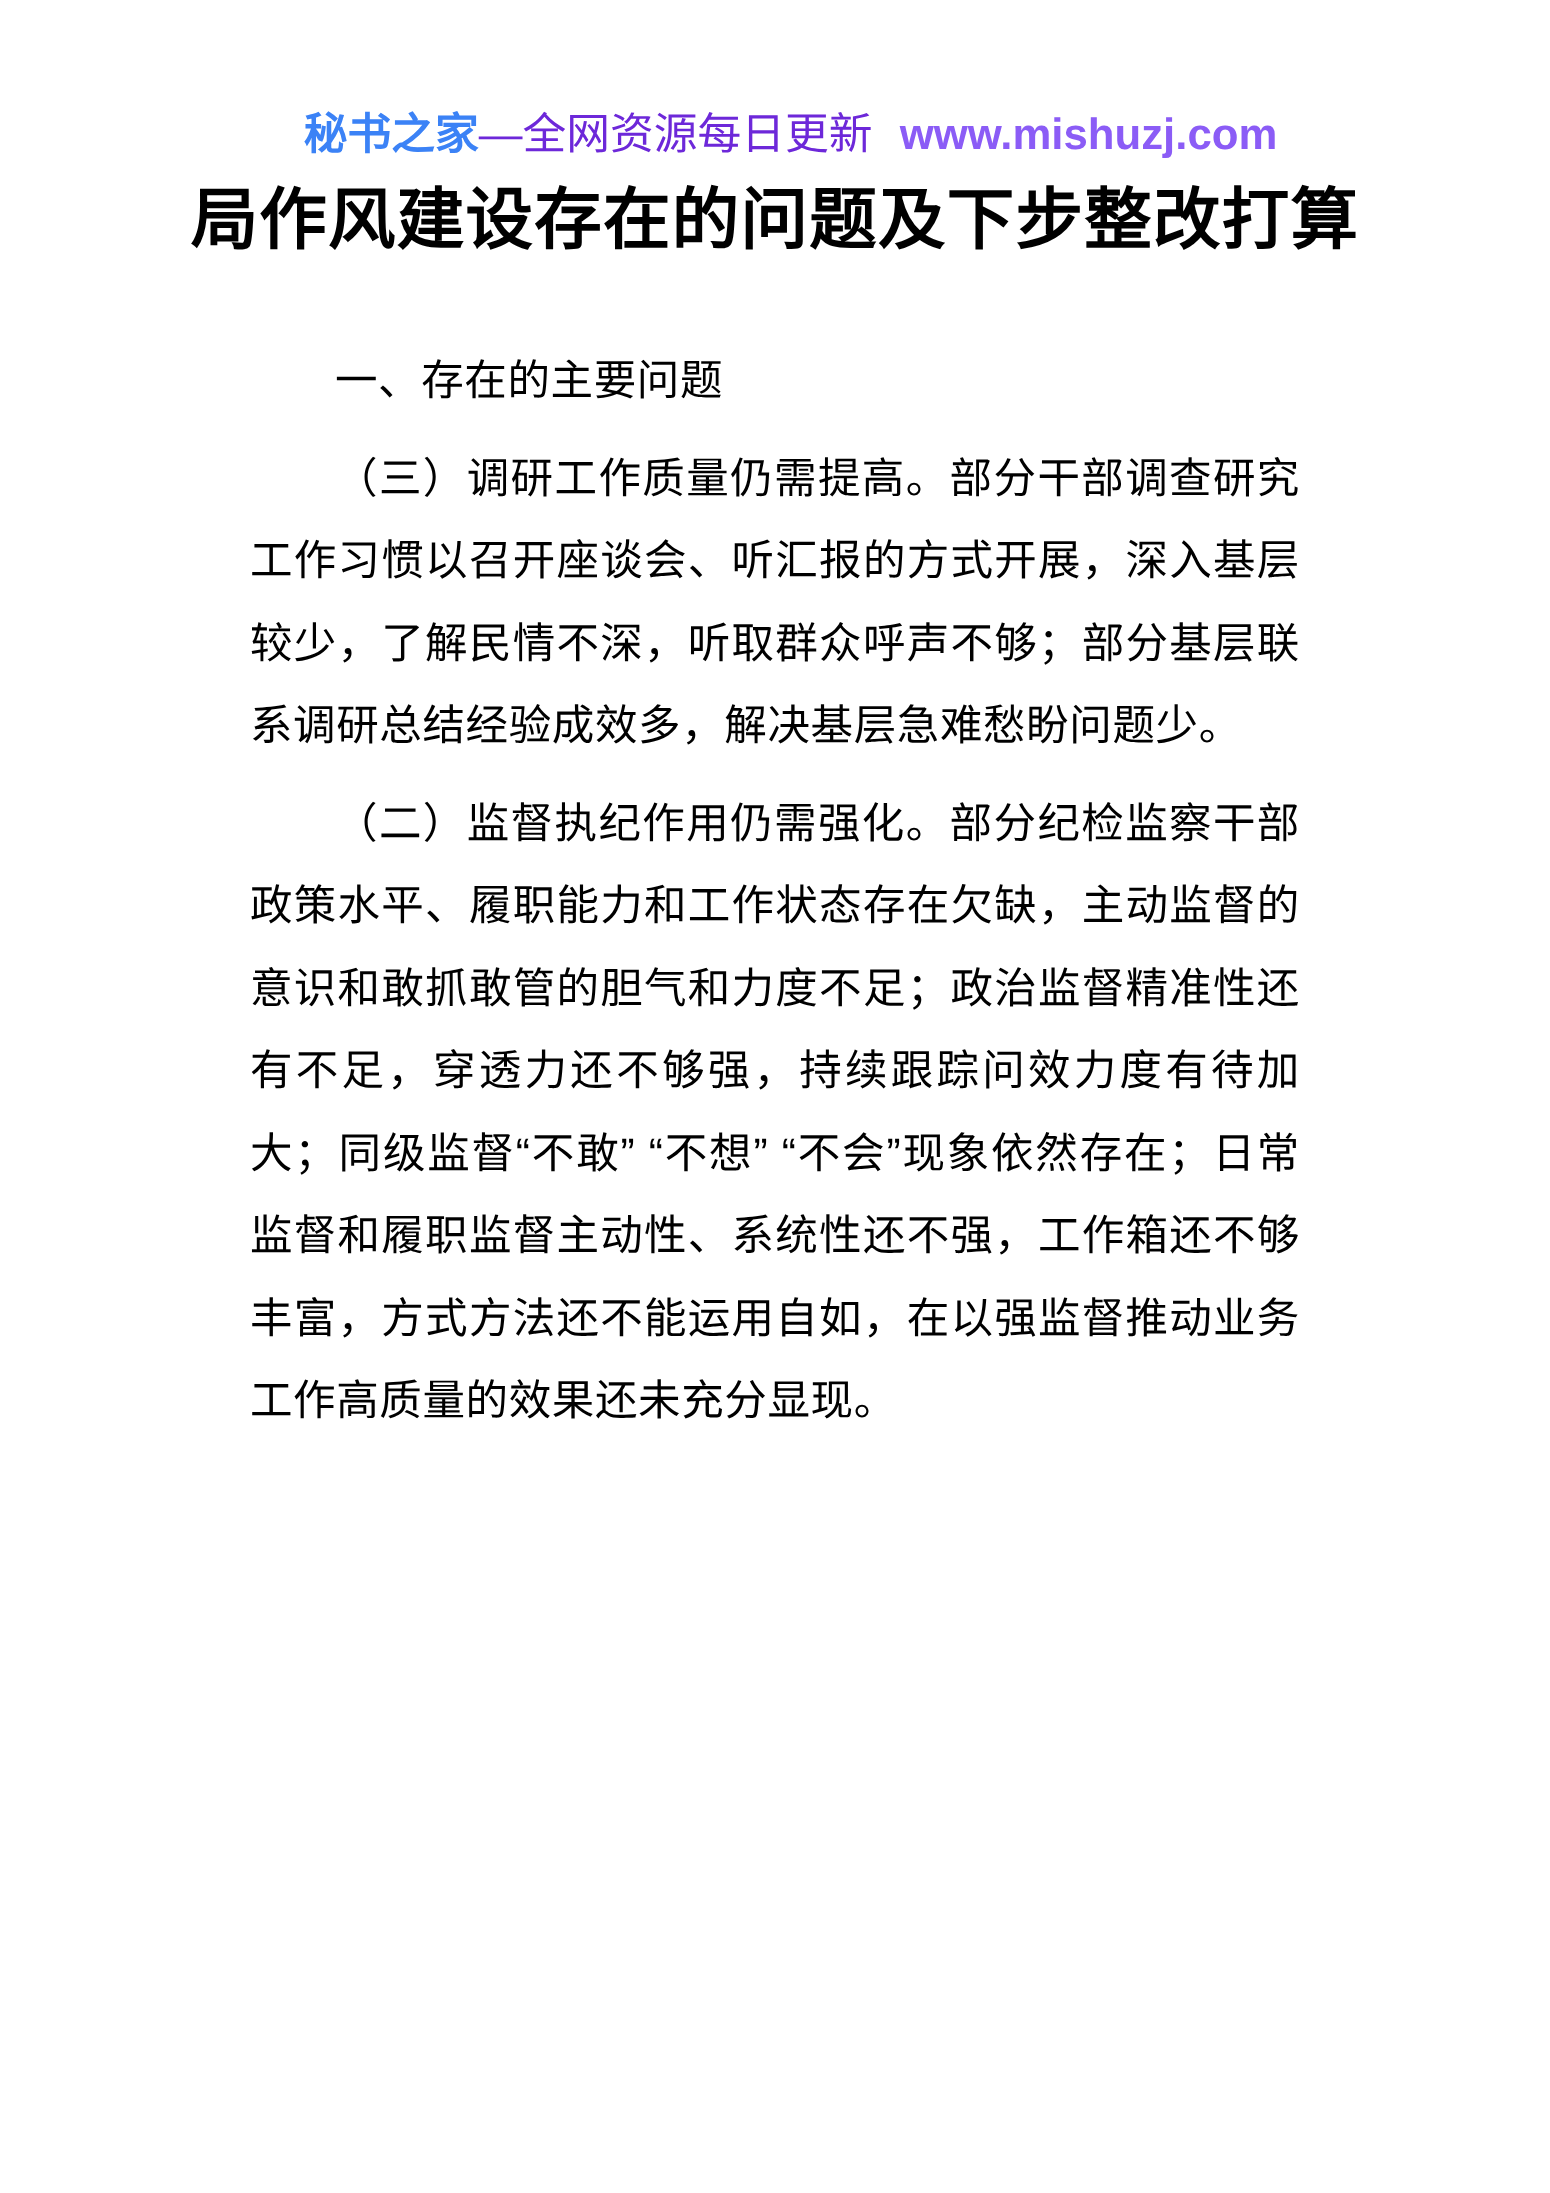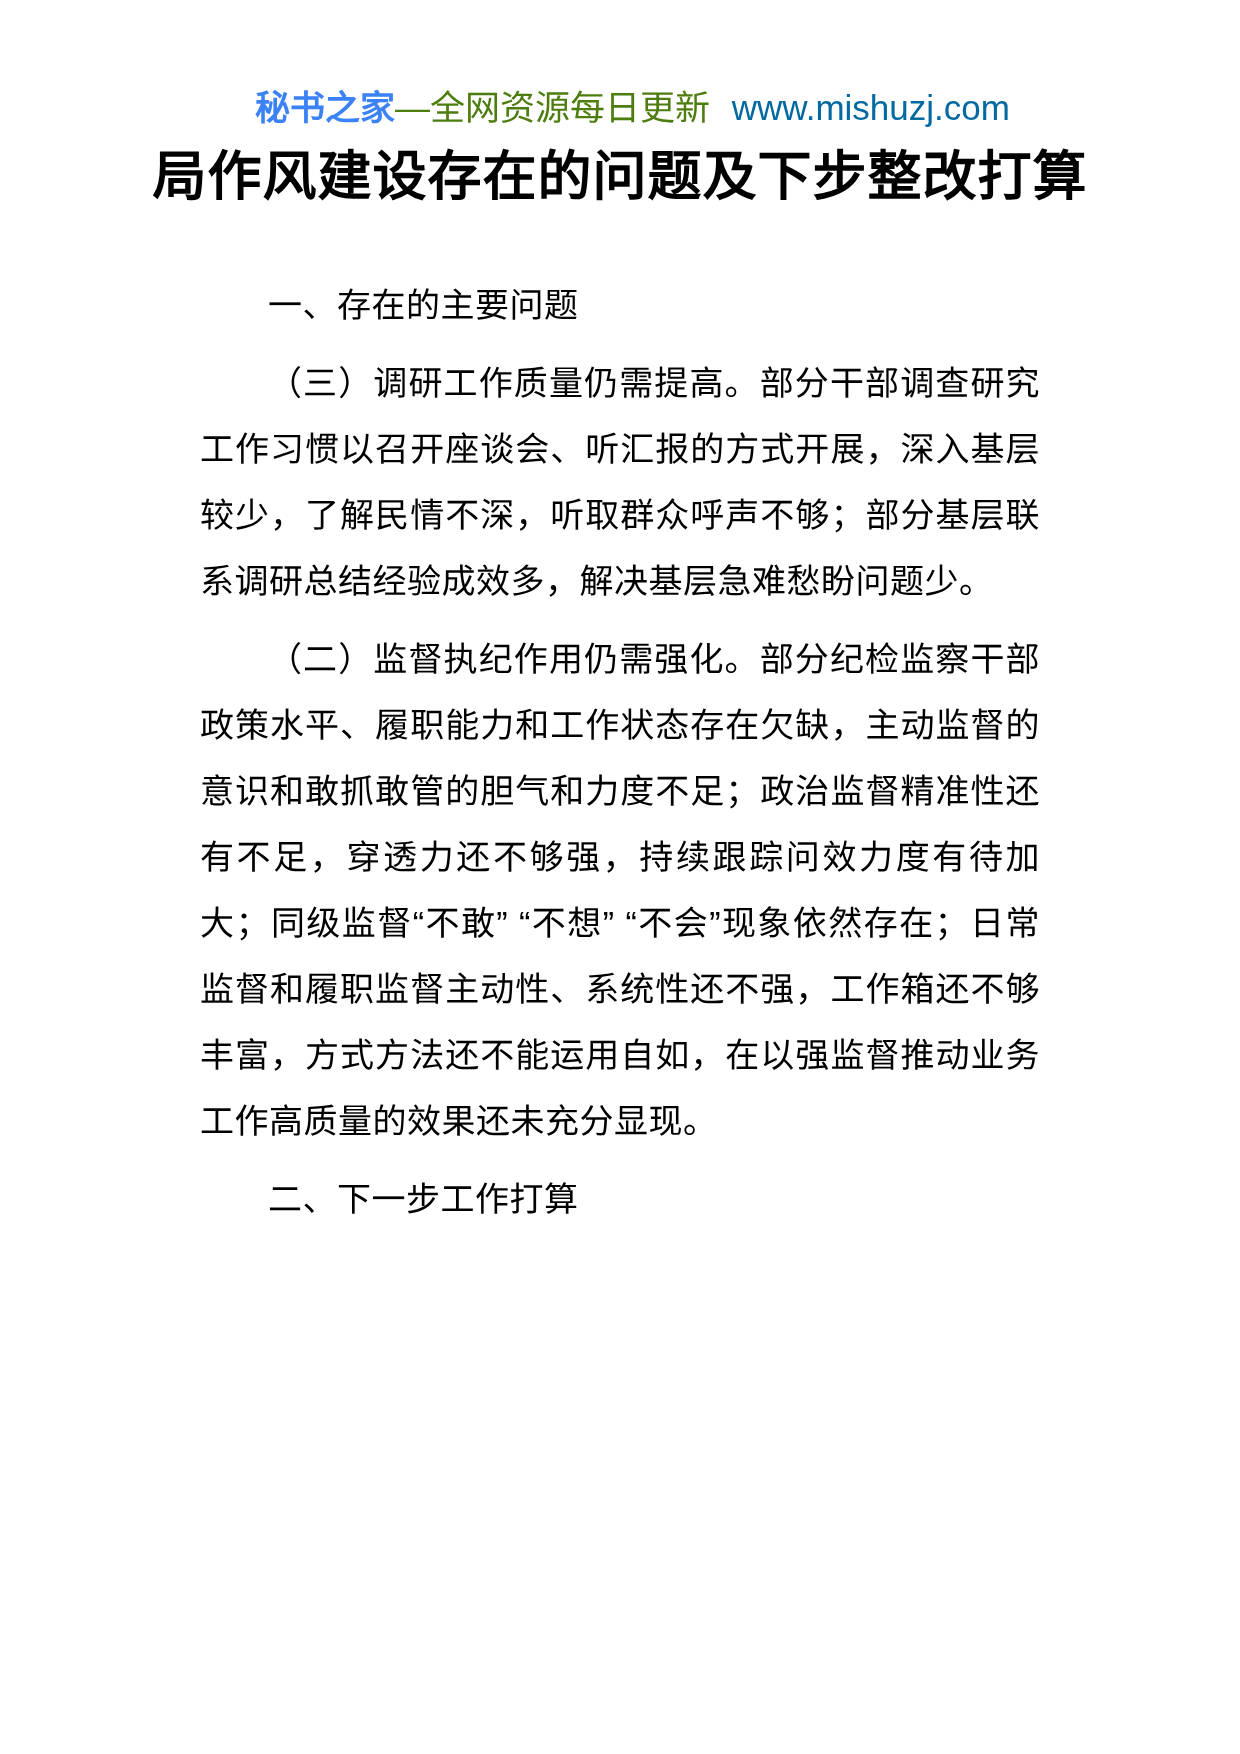--- a/index.html
+++ b/index.html
@@ -26,27 +26,27 @@
     font-size: 35px;
     line-height: 44px;
     white-space: nowrap;
   }
   .site-header .brand {
     color: #3b82f6;
     font-weight: bold;
     margin-left: 25px;
   }
   .site-header .tagline {
-    color: #4d7c0f;
+    color: #6d28d9;
     font-weight: normal;
   }
   .site-header .url {
-    color: #0369a1;
+    color: #8b5cf6;
     text-decoration: none;
-    font-weight: normal;
+    font-weight: bold;
     margin-left: 12px;
   }
   .doc-title {
     margin: 16px 0 0 0;
     text-align: center;
     font-size: 54px;
     line-height: 60px;
     font-weight: 600;
     letter-spacing: 1px;
   }
@@ -73,16 +73,15 @@
 <div class="page">
 
   <div class="site-header"><span class="brand">秘书之家</span><span class="tagline">—全网资源每日更新 </span><a class="url" href="#">www.mishuzj.com</a></div>
 
   <h1 class="doc-title">局作风建设存在的问题及下步整改打算</h1>
 
   <div class="doc-body">
     <h2>一、存在的主要问题</h2>
     <p>（三）调研工作质量仍需提高。部分干部调查研究工作习惯以召开座谈会、听汇报的方式开展，深入基层较少，了解民情不深，听取群众呼声不够；部分基层联系调研总结经验成效多，解决基层急难愁盼问题少。</p>
     <p>（二）监督执纪作用仍需强化。部分纪检监察干部政策水平、履职能力和工作状态存在欠缺，主动监督的意识和敢抓敢管的胆气和力度不足；政治监督精准性还有不足，穿透力还不够强，持续跟踪问效力度有待加大；同级监督“不敢” “不想” “不会”现象依然存在；日常监督和履职监督主动性、系统性还不强，工作箱还不够丰富，方式方法还不能运用自如，在以强监督推动业务工作高质量的效果还未充分显现。</p>
-    <h2>二、下一步工作打算</h2>
   </div>
 
 </div>
 
 </body></html>

